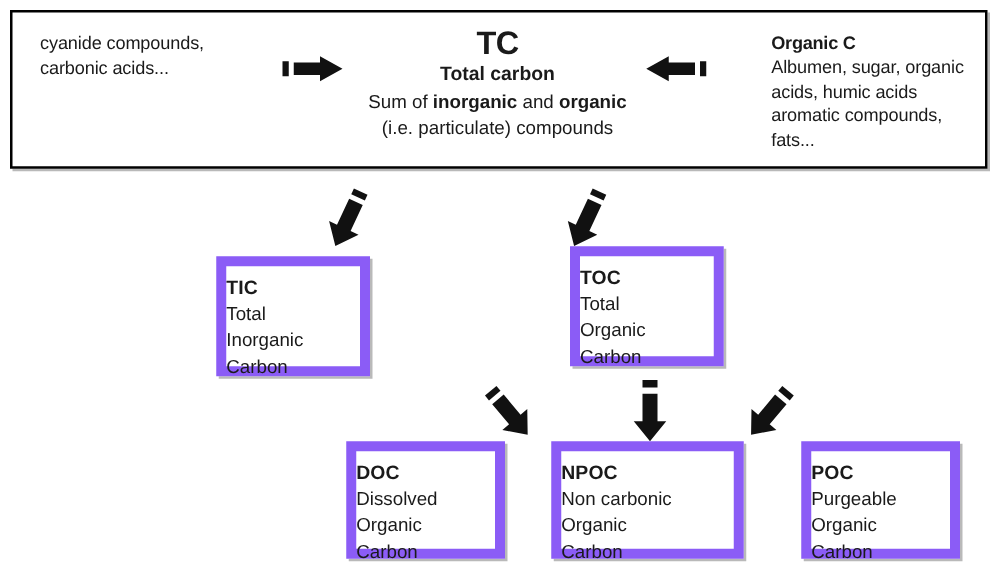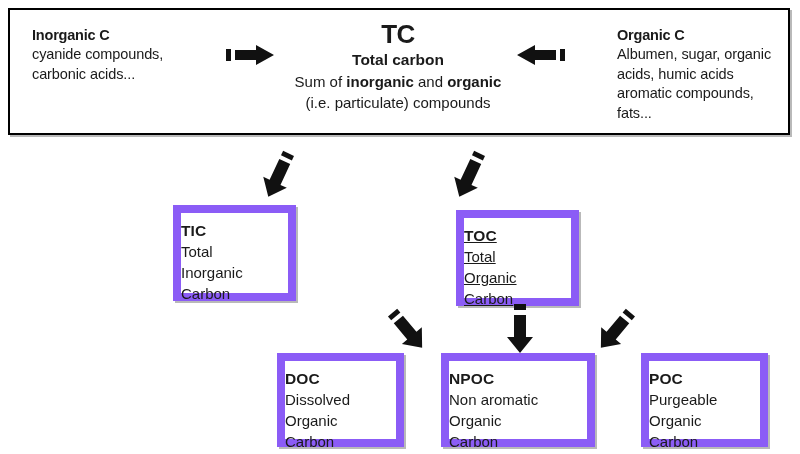--- a/index.html
+++ b/index.html
@@ -109,21 +109,21 @@
     line-height: 21px;
     letter-spacing: 0.1px;
   }
   .node .nline {
     font-size: 15px;
     line-height: 21px;
     white-space: nowrap;
   }
 
   #box-tic { left: 173px; top: 205px; width: 123px; height: 96px; }
-  #box-toc { left: 456px; top: 210px; width: 123px; height: 96px; text-decoration: underline; }
+  #box-toc { left: 456px; top: 197px; width: 123px; height: 96px; }
   #box-doc { left: 277px; top: 353px; width: 127px; height: 94px; }
   #box-npoc{ left: 441px; top: 353px; width: 154px; height: 94px; }
   #box-poc { left: 641px; top: 353px; width: 127px; height: 94px; }
 
   
   .arrow {
     position: absolute;
     pointer-events: none;
   }
   .arrow svg { display: block; overflow: visible; }
@@ -139,21 +139,20 @@
   #arrow-toc-to-poc  { left: 592px; top: 307px; }
 </style>
 </head>
 <body>
 
 <div id="canvas">
 
   <div class="box" id="top-box">
 
     <div class="col" id="col-inorganic">
-      <div class="hdr">Inorganic C</div>
       <div class="ln">cyanide compounds,</div>
       <div class="ln">carbonic acids...</div>
     </div>
 
     <div class="arrow" id="arrow-inorg-to-tc">
       <svg width="50" height="22" viewBox="0 0 50 22">
         <rect x="0" y="5" width="5" height="12" fill="#111111"></rect>
         <path d="M9,6 L30,6 L30,1 L48,11 L30,21 L30,16 L9,16 Z" fill="#111111"></path>
       </svg>
     </div>
@@ -240,21 +239,21 @@
 
   <div class="node" id="box-doc">
     <div class="abbrev">DOC</div>
     <div class="nline">Dissolved</div>
     <div class="nline">Organic</div>
     <div class="nline">Carbon</div>
   </div>
 
   <div class="node" id="box-npoc">
     <div class="abbrev">NPOC</div>
-    <div class="nline">Non aromatic</div>
+    <div class="nline">Non carbonic</div>
     <div class="nline">Organic</div>
     <div class="nline">Carbon</div>
   </div>
 
   <div class="node" id="box-poc">
     <div class="abbrev">POC</div>
     <div class="nline">Purgeable</div>
     <div class="nline">Organic</div>
     <div class="nline">Carbon</div>
   </div>

